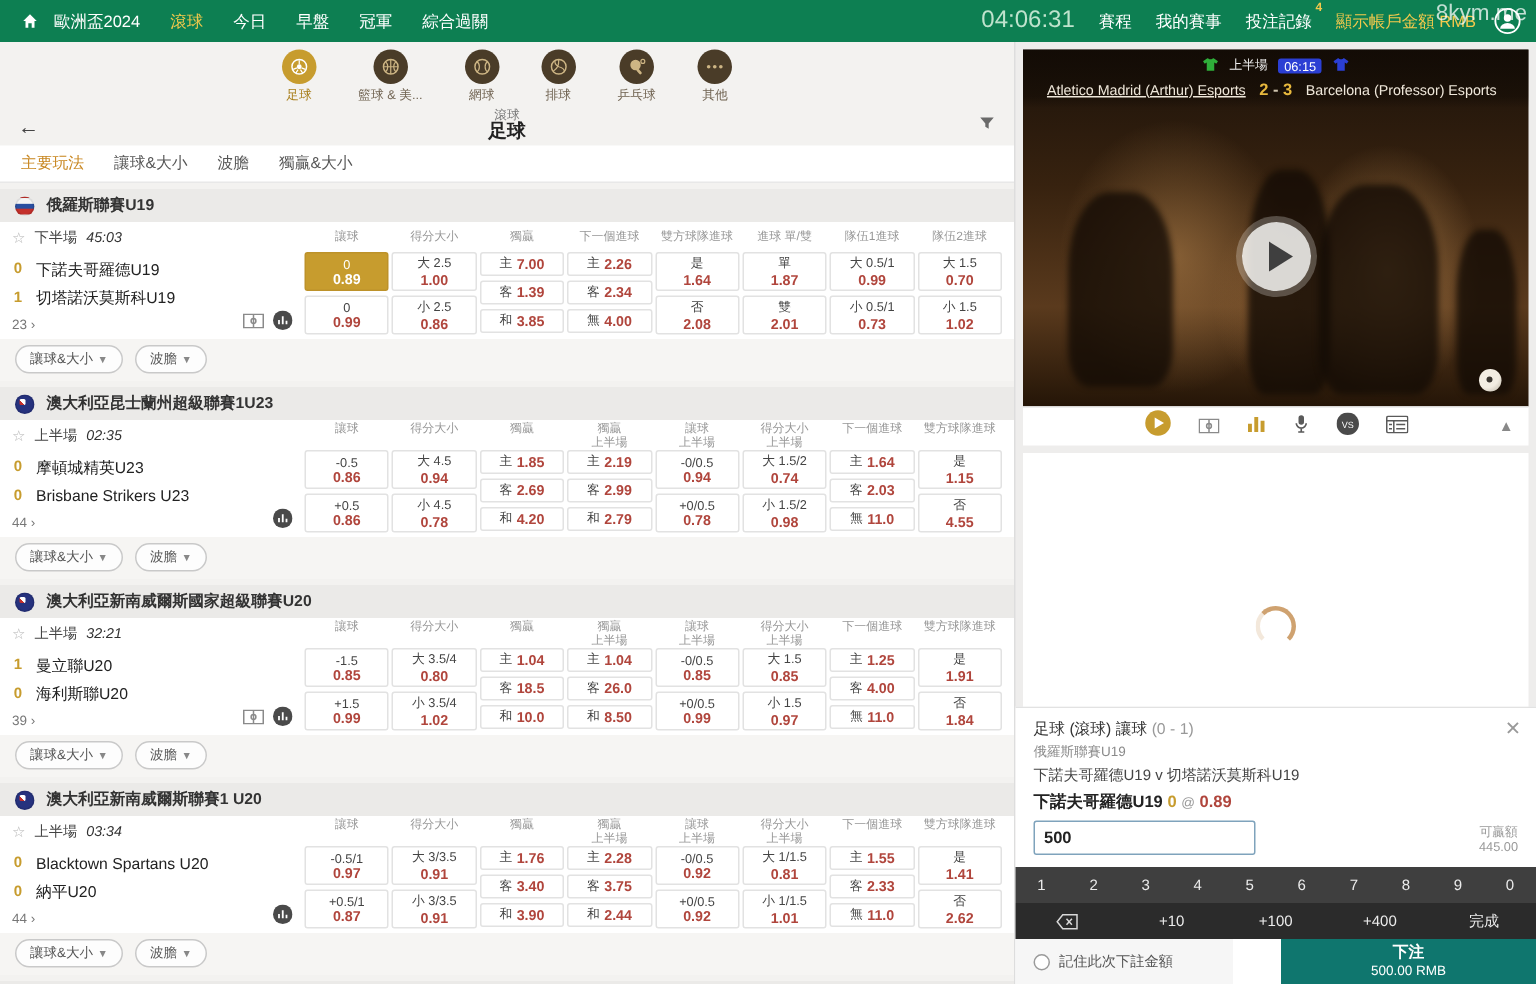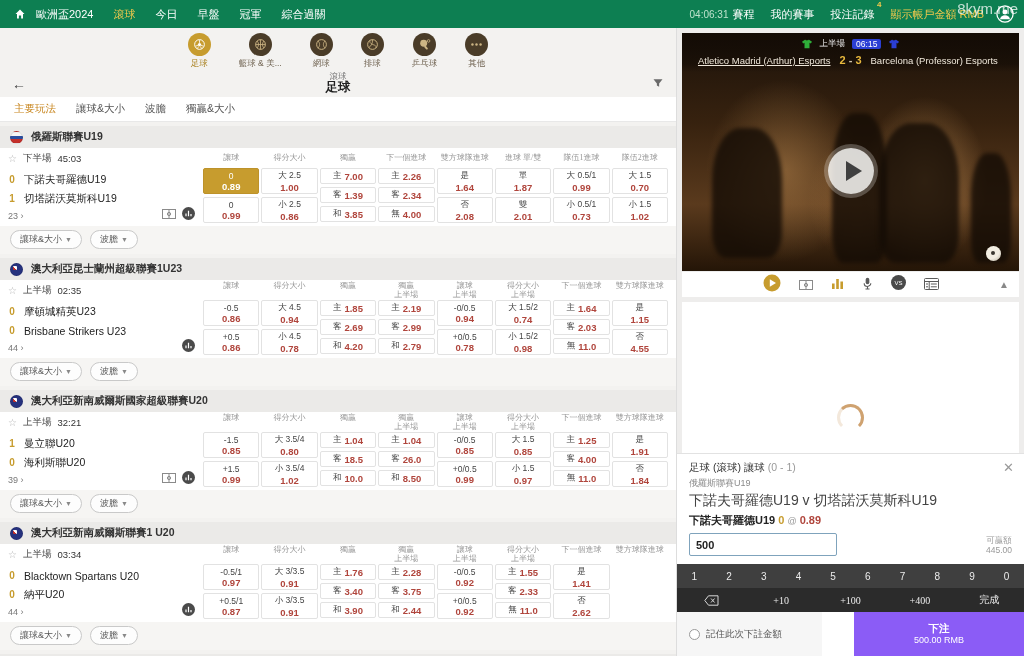--- a/index.html
+++ b/index.html
@@ -4,21 +4,21 @@
 <style>
   * { box-sizing: border-box; margin: 0; padding: 0; }
   html,body { width:1024px; height:656px; overflow:hidden; font-family:"Liberation Sans",sans-serif; background:#e4e3e1; }
 
   
   .navbar { height:28px; background:#0d7f52; display:flex; align-items:center; padding:0 10px; color:#fff; position:relative; }
   .nav-home { margin:0 10px 0 4px; display:flex; align-items:center; cursor:pointer; }
   .nav-item { font-size:11px; margin-right:20px; cursor:pointer; white-space:nowrap; }
   .nav-item.active { color:#f2c94c; }
   .nav-spacer { flex:1; }
-  .nav-clock { font-size:10px; color:#bfe3cd; margin-right:4px; }
+  .nav-clock { font-size:16px; color:#bfe3cd; margin-right:16px; }
   .nav-right-item { font-size:11px; margin-right:16px; cursor:pointer; position:relative; white-space:nowrap; }
   .nav-badge { position:absolute; top:-7px; right:-7px; color:#f2c94c; font-size:8px; font-weight:bold; }
   .nav-balance { font-size:11px; color:#f2c94c; margin-right:12px; cursor:pointer; white-space:nowrap; }
   .nav-avatar { width:18px; height:18px; cursor:pointer; }
   .watermark { position:absolute; top:0; right:6px; font-size:15px; color:rgba(255,255,255,.75); }
 
   
   .layout { display:flex; height:628px; }
   .main { width:676px; background:#f3f2f0; overflow:hidden; }
   .side { width:348px; background:#eeedec; border-left:1px solid #ddd; display:flex; flex-direction:column; }
@@ -47,22 +47,22 @@
   .section { margin-top:4px; background:#fff; }
   .league-bar { height:22px; background:#ebeae8; display:flex; align-items:center; gap:8px; padding:0 10px; font-size:10.5px; font-weight:bold; color:#333; cursor:pointer; }
   .flag { width:13px; height:13px; border-radius:50%; flex:0 0 13px; border:1px solid rgba(0,0,0,.1); }
   .flag.ru { background:linear-gradient(180deg,#f5f5f5 33%,#2a4fa0 33%,#2a4fa0 66%,#c4302b 66%); }
   .flag.au { background:#26327e; position:relative; }
   .flag.au::after { content:""; position:absolute; left:2px; top:2px; width:4px; height:4px; background:linear-gradient(45deg,#c4302b 40%,#fff 40%); border-radius:1px; }
   .match { padding:2px 8px 3px; }
   .match-head { display:flex; align-items:center; height:17px; }
   .mh-left { width:195px; display:flex; align-items:center; gap:6px; font-size:9.5px; color:#444; }
   .star { color:#b5b5b5; font-size:10px; cursor:pointer; }
-  .mtime { color:#333; }
-  .mh-cols { flex:1; display:grid; grid-template-columns:repeat(8,1fr); gap:2px; font-size:8px; color:#979797; text-align:center; white-space:pre-line; line-height:1.1;font-family:Liberation Serif, serif; }
+  .mtime { color:#333;font-style:italic; }
+  .mh-cols { flex:1; display:grid; grid-template-columns:repeat(8,1fr); gap:2px; font-size:8px; color:#979797; text-align:center; white-space:pre-line; line-height:1.1; }
   .match-body { display:flex; }
   .teams { width:195px; padding-top:3px; position:relative; }
   .team-row { display:flex; align-items:center; gap:8px; height:19px; cursor:pointer; }
   .t-score { color:#c79c2e; font-weight:bold; font-size:10px; width:8px; text-align:center; }
   .t-name { font-size:10.5px; color:#222; }
   .more-link { font-size:9px; color:#777; margin-top:3px; cursor:pointer; }
   .ticons { position:absolute; right:8px; bottom:3px; display:flex; gap:6px; align-items:center; }
   .ticons > span { cursor:pointer; display:flex; }
   .odds-grid { flex:1; display:grid; grid-template-columns:repeat(8,1fr); gap:2px; padding-top:1px; }
   .ocol { display:flex; flex-direction:column; gap:3px; }
@@ -114,36 +114,36 @@
       animation:spin 1.1s linear infinite; }
   @keyframes spin { to { transform:rotate(360deg); } }
 
   
   .betslip { background:#fff; border-top:1px solid #e2e2e2; }
   .bs-info { padding:7px 12px 8px; position:relative; }
   .bs-title { font-size:10.5px; color:#333; }
   .bs-title .hint { color:#999; }
   .bs-close { position:absolute; right:10px; top:6px; color:#999; font-size:13px; cursor:pointer; }
   .bs-league { font-size:9px; color:#8a8a8a; margin-top:2px; }
-  .bs-fixture { font-size:14px; color:#444; margin-top:2px; }
+  .bs-fixture { font-size:10px; color:#444; margin-top:2px; }
   .bs-selection { font-size:11px; margin-top:3px; }
   .bs-selection .sel { font-weight:bold; color:#222; }
   .bs-selection .line { color:#c79c2e; font-weight:bold; }
   .bs-selection .at { color:#999; font-size:9px; }
   .bs-selection .odds { color:#b0453c; font-weight:bold; }
   .bs-stake-row { display:flex; align-items:flex-end; margin-top:5px; }
   .stake-input { width:148px; height:23px; border:1px solid #7fa3bc; border-radius:2px; font-size:11px; font-weight:bold; color:#222; padding:0 6px; outline:none; font-family:"Liberation Sans",sans-serif; }
   .towin { margin-left:auto; text-align:center; font-size:8.5px; color:#999; line-height:1.25; }
   .kp-digits { height:24px; background:#3f3f3f; display:grid; grid-template-columns:repeat(10,1fr); }
   .kp-key { color:#ececec; font-size:10px; display:flex; align-items:center; justify-content:center; cursor:pointer; }
-  .kp-actions { height:24px; background:#2b2b2b; display:grid; grid-template-columns:repeat(5,1fr);font-family:Liberation Serif, serif; }
-  .bs-bottom { height:44px; display:flex;gap:32px; }
+  .kp-actions { height:24px; background:#2b2b2b; display:grid; grid-template-columns:repeat(5,1fr); }
+  .bs-bottom { height:30px; display:flex;gap:32px; }
   .remember { flex:1; background:#f6f6f6; display:flex; align-items:center; gap:6px; padding:0 12px; font-size:9.5px; color:#555; cursor:pointer; }
   .radio { width:11px; height:11px; border-radius:50%; border:1px solid #9a9a9a; background:#fff; flex:0 0 11px; }
-  .bet-btn { width:170px; background:#8b5cf6; color:#fff; display:flex; flex-direction:column; align-items:center; justify-content:center; line-height:1.2; cursor:pointer; }
+  .bet-btn { width:170px; background:#0f766e; color:#fff; display:flex; flex-direction:column; align-items:center; justify-content:center; line-height:1.2; cursor:pointer; }
   .bet-btn .b1 { font-size:10.5px; font-weight:bold; }
   .bet-btn .b2 { font-size:9px; }
 </style>
 </head>
 <body>
 
 <header class="navbar">
   <span class="nav-home">
     <svg width="12" height="12" viewBox="0 0 16 16">
         <path d="M8 2 L14 8 H12 V14 H9.5 V10 H6.5 V14 H4 V8 H2 Z" fill="#fff"></path>
@@ -773,20 +773,30 @@
                   <div class="cell pair">
                     <span class="lbl">-0/0.5</span>
                     <span class="od">0.92</span>
                   </div>
                   <div class="cell pair">
                     <span class="lbl">+0/0.5</span>
                     <span class="od">0.92</span>
                   </div>
                 </div>
                 <div class="ocol">
+                  <div class="cell pair">
+                    <span class="lbl">大 1/1.5</span>
+                    <span class="od">0.81</span>
+                  </div>
+                  <div class="cell pair">
+                    <span class="lbl">小 1/1.5</span>
+                    <span class="od">1.01</span>
+                  </div>
+                </div>
+                <div class="ocol">
                   <div class="cell tri">
                     <span class="lbl">主</span>
                     <span class="od">1.55</span>
                   </div>
                   <div class="cell tri">
                     <span class="lbl">客</span>
                     <span class="od">2.33</span>
                   </div>
                   <div class="cell tri">
                     <span class="lbl">無</span>

